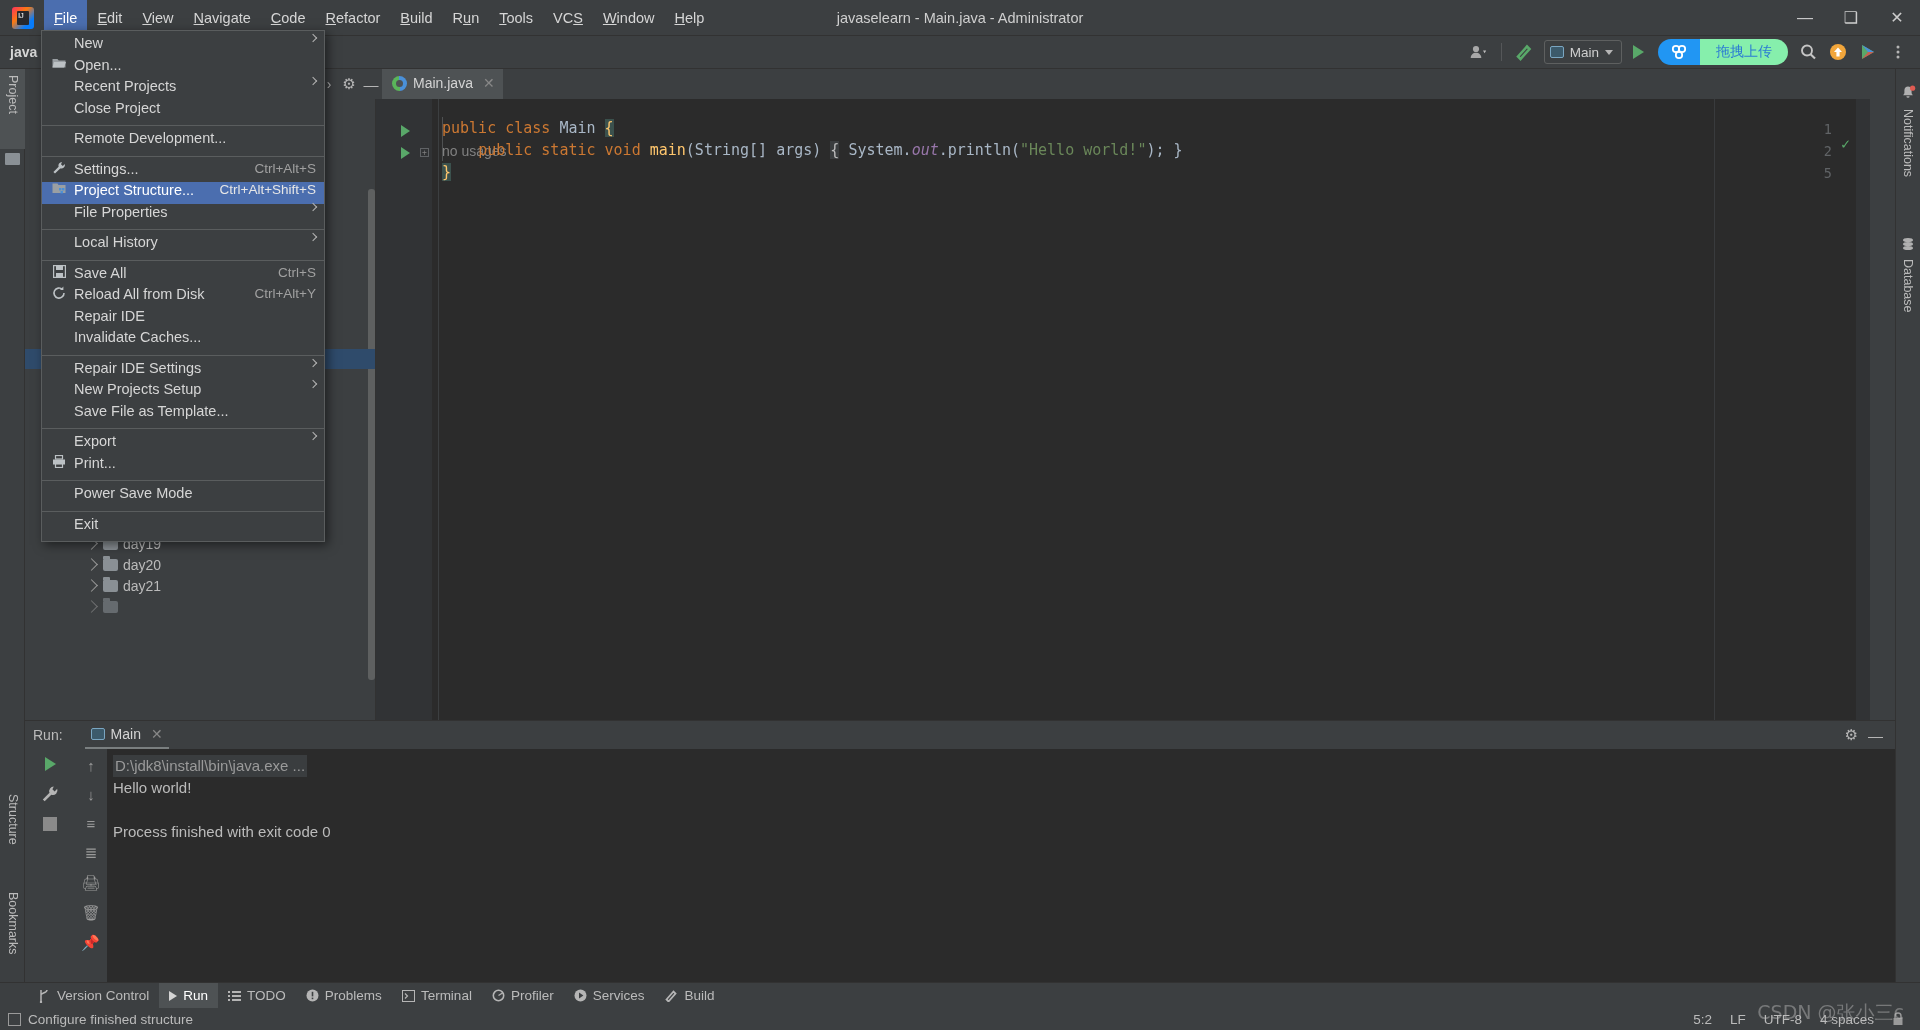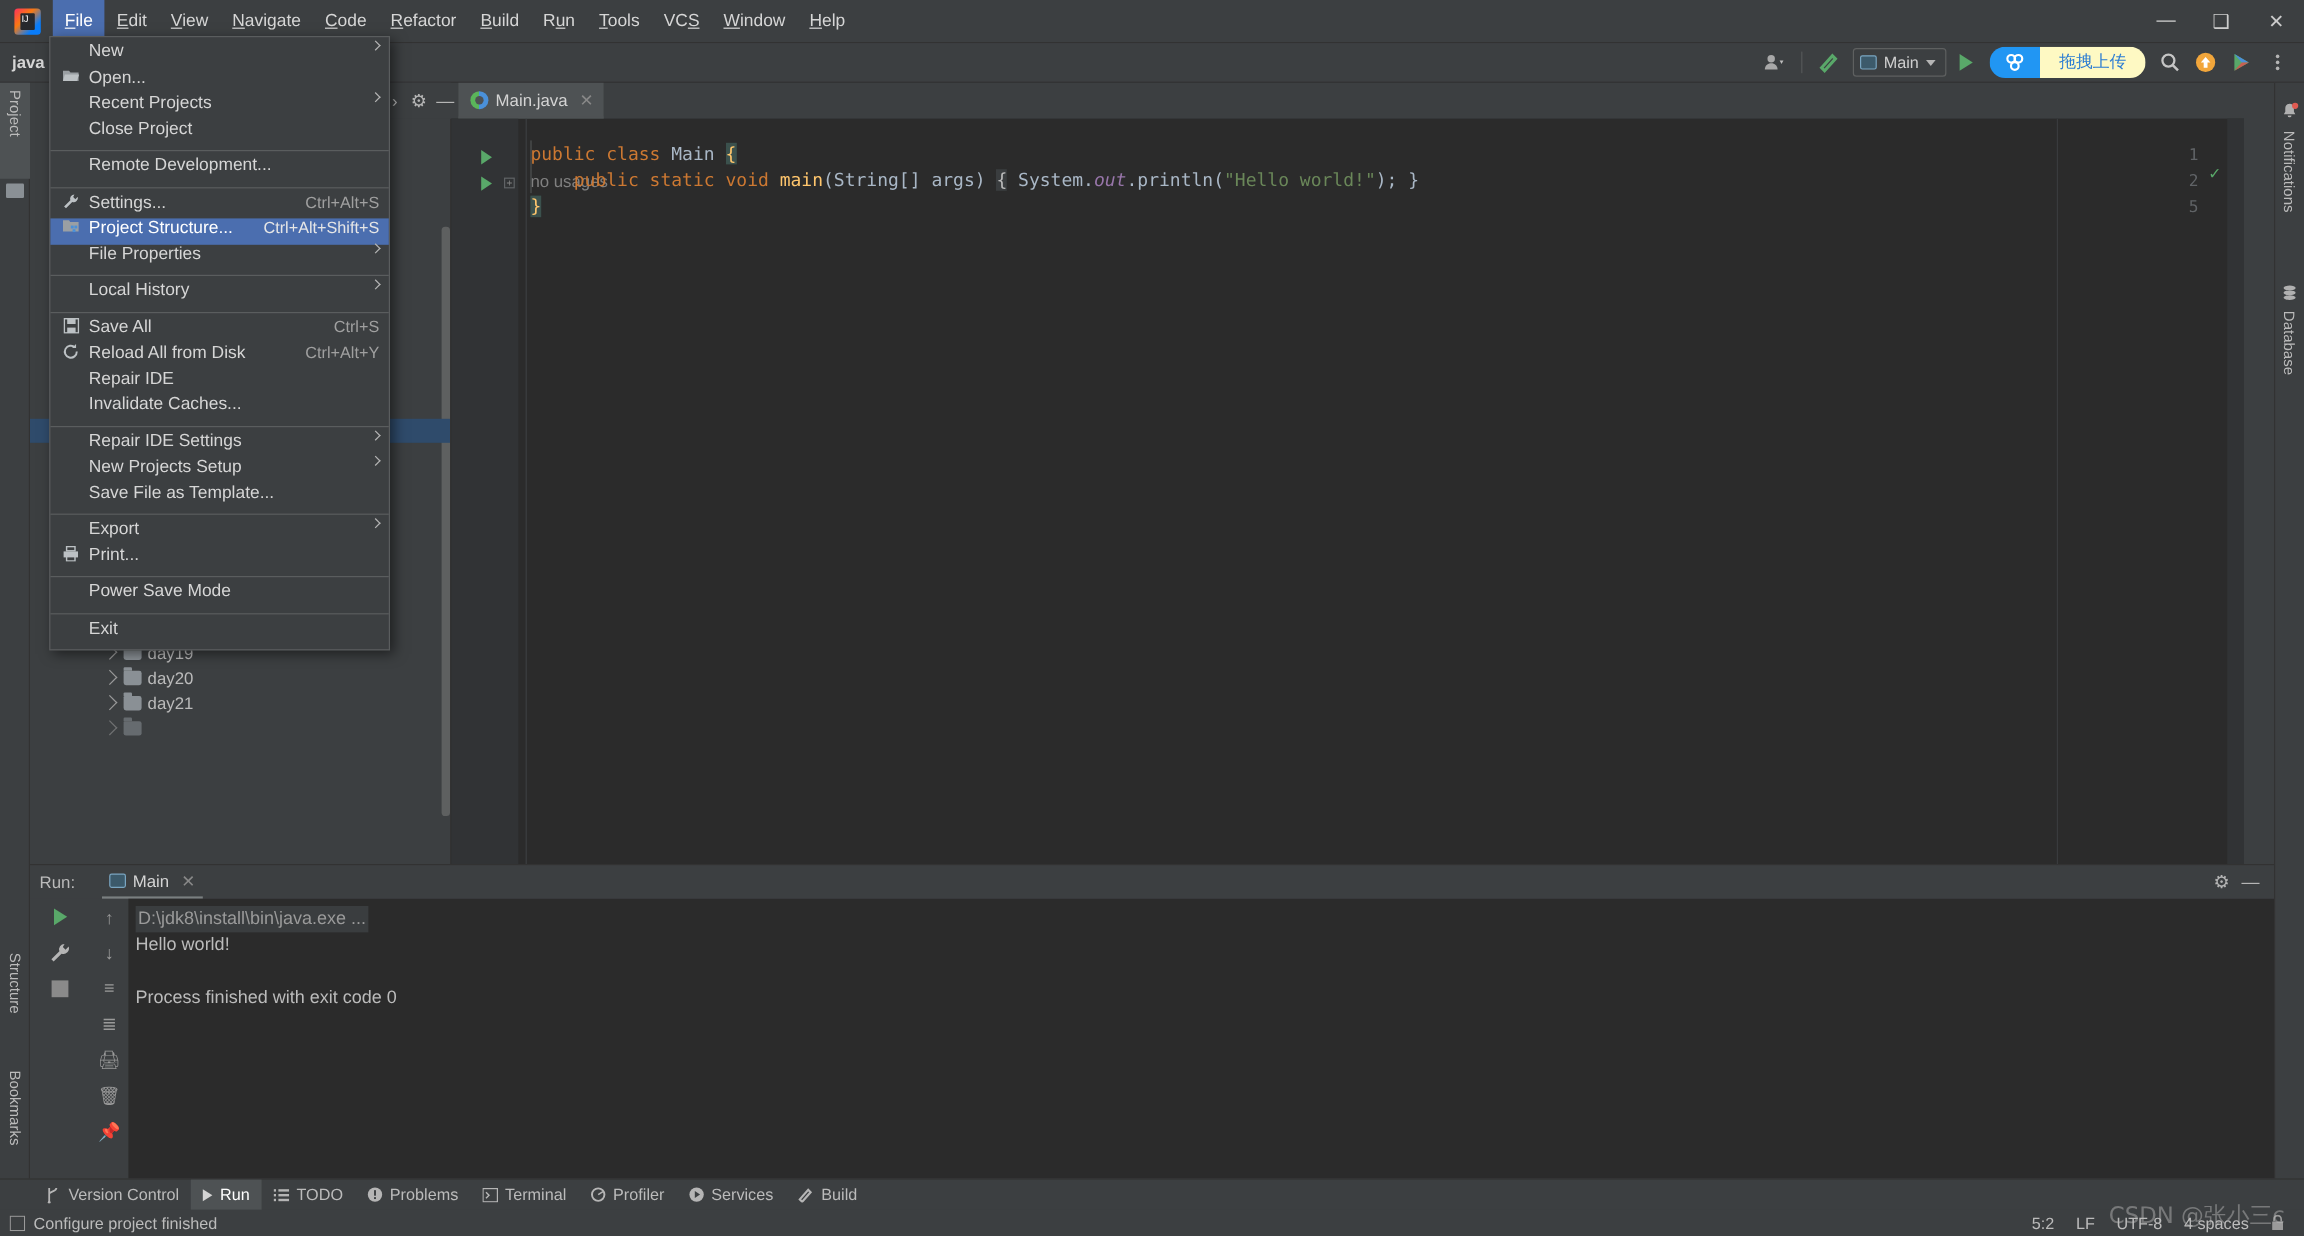--- a/index.html
+++ b/index.html
@@ -76,21 +76,21 @@
     background: #3c5a6b;
   }
   .caret-dn { width:0; height:0; border-left:4px solid transparent; border-right:4px solid transparent; border-top:5px solid #b5b5b5; }
   .run-tri { width:0;height:0;border-top:7px solid transparent;border-bottom:7px solid transparent;border-left:11px solid #59a869; }
   .baidu-pill {
     display: flex; align-items: center; height: 26px; border-radius: 13px; overflow: hidden;
     margin: 0 4px;
   }
   .baidu-left { width: 42px; height: 26px; background: #2196f3; display:flex;align-items:center;justify-content:center; }
   .baidu-right {
-    background: #fef9c3; color: #2b7cd3; font-size: 14px; padding: 0 16px; height: 26px;
+    background: #86efac; color: #2b7cd3; font-size: 14px; padding: 0 16px; height: 26px;
     display: flex; align-items: center; font-family: "DejaVu Sans", sans-serif;
   }
 
   
   .leftstrip {
     position: absolute; left: 0; top: 69px; width: 25px; bottom: 34px;
     background: #3c3f41; border-right: 1px solid #323232;
   }
   .vtab {
     position: absolute; left: 0; width: 25px;
@@ -274,20 +274,21 @@
       <div class="menu-item"><u>N</u>avigate</div>
       <div class="menu-item"><u>C</u>ode</div>
       <div class="menu-item"><u>R</u>efactor</div>
       <div class="menu-item"><u>B</u>uild</div>
       <div class="menu-item">R<u>u</u>n</div>
       <div class="menu-item"><u>T</u>ools</div>
       <div class="menu-item">VC<u>S</u></div>
       <div class="menu-item"><u>W</u>indow</div>
       <div class="menu-item"><u>H</u>elp</div>
     </div>
+    <div class="win-title">javaselearn - Main.java - Administrator</div>
     <div class="win-ctrls">
       <div class="win-btn">—</div>
       <div class="win-btn">❑</div>
       <div class="win-btn close">✕</div>
     </div>
   </div>
 
   <div class="toolbar">
     <div class="tb-project-name">java</div>
     <div class="tb-right">
@@ -565,21 +566,21 @@
           <path d="M2.5 10.5 L9.5 2.5 L11.5 4.5 L4.5 12.5 Z" fill="none" stroke="#b5b5b5" stroke-width="1.8"></path>
         </svg>
       <span>Build</span>
     </div>
   </div>
 
   <div class="statusbar">
     <svg class="svgico" width="13" height="13" viewBox="0 0 13 13" style="margin-right:7px;">
         <rect x="0.5" y="0.5" width="12" height="12" fill="none" stroke="#9a9a9a"></rect>
       </svg>
-    <span>Configure project finished</span>
+    <span>Configure finished structure</span>
     <div class="status-right">
       <span>5:2</span>
       <span>LF</span>
       <span>UTF-8</span>
       <span>4 spaces</span>
       <svg class="svgico" width="12" height="14" viewBox="0 0 12 14">
           <path d="M3 6V4a3 3 0 0 1 6 0v2" fill="none" stroke="#9a9a9a" stroke-width="1.4"></path>
           <rect x="1.5" y="6" width="9" height="7" fill="#9a9a9a"></rect>
         </svg>
     </div>

